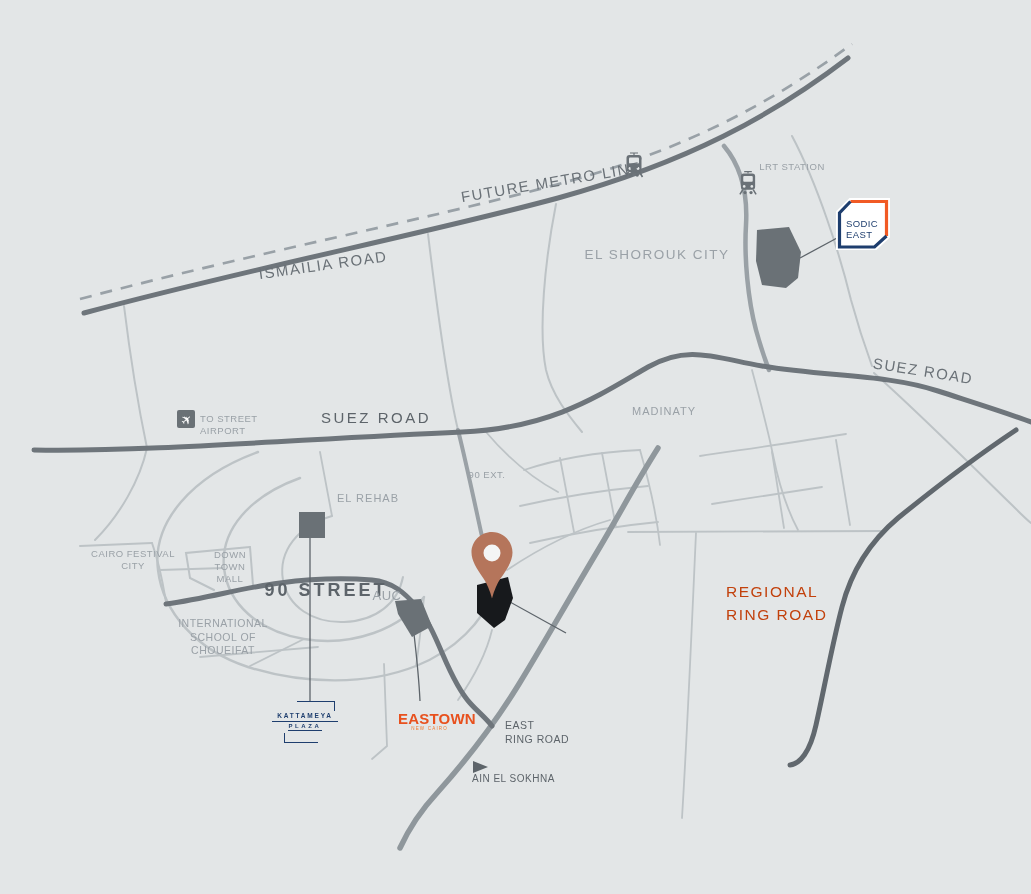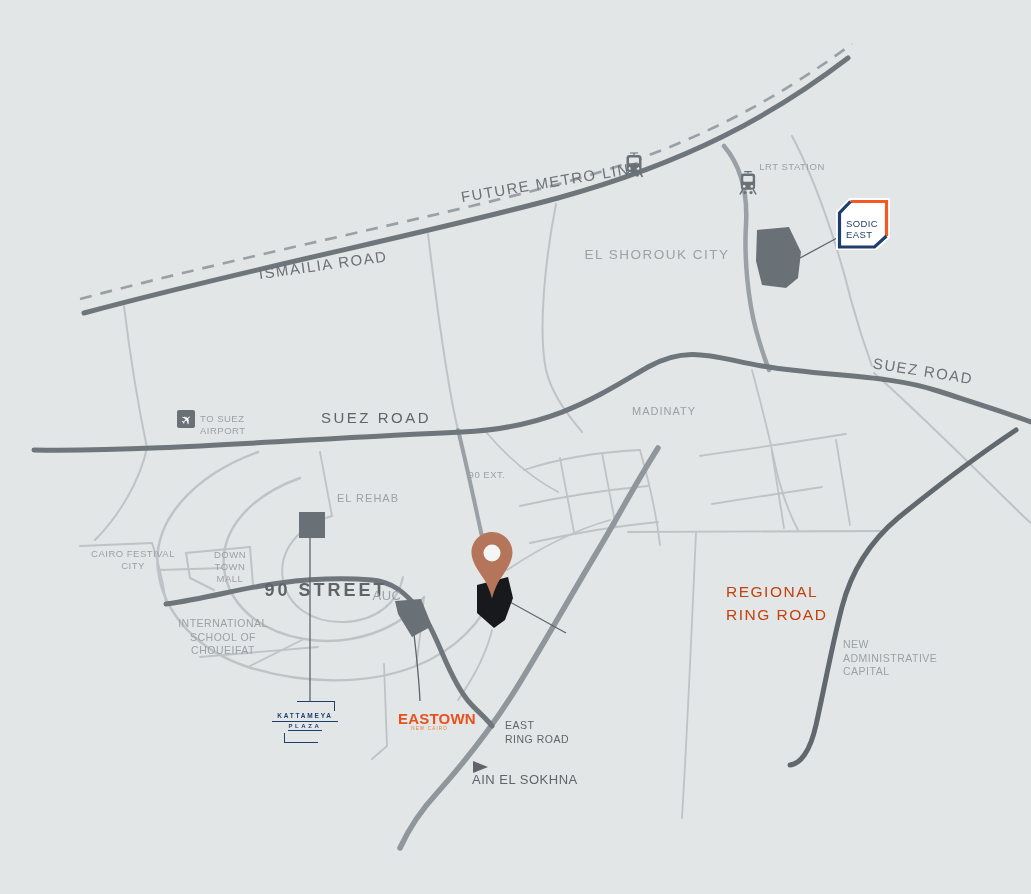--- a/index.html
+++ b/index.html
@@ -156,21 +156,21 @@
 <div class="lbl" style="left:756px;top:167px;font-size:9.5px;letter-spacing:.5px;margin-left:36px;">LRT STATION</div>
 
 <div class="lbl" style="left:657px;top:255px;font-size:13.5px;letter-spacing:1.5px;">EL SHOROUK CITY</div>
 
 <div class="lbl road-big" style="left:376px;top:418px;font-size:15px;letter-spacing:2.5px;">SUEZ ROAD</div>
 
 <div class="lbl road-med" style="left:923px;top:371px;font-size:15px;letter-spacing:1.5px;transform:translate(-50%,-50%) rotate(9deg);">SUEZ ROAD</div>
 
 <div class="lbl" style="left:664px;top:411px;font-size:11px;">MADINATY</div>
 
-<div class="lbl-left" style="left:200px;top:413px;font-size:9.5px;letter-spacing:.5px;">TO SUEZ
+<div class="lbl-left" style="left:200px;top:413px;font-size:9.5px;letter-spacing:.5px;">TO STREET
 AIRPORT</div>
 
 <div class="lbl" style="left:368px;top:498px;font-size:11px;">EL REHAB</div>
 
 <div class="lbl" style="left:487px;top:475px;font-size:9.5px;letter-spacing:.5px;">90 EXT.</div>
 
 <div class="lbl" style="left:133px;top:560px;font-size:9.5px;letter-spacing:.5px;line-height:1.25;">CAIRO FESTIVAL
 CITY</div>
 
 <div class="lbl" style="left:230px;top:567px;font-size:9.5px;letter-spacing:.5px;line-height:1.25;">DOWN
@@ -181,28 +181,25 @@
 
 <div class="lbl" style="left:387px;top:568px;font-size:13px;letter-spacing:.5px;margin-top:28px;">AUC</div>
 
 <div class="lbl" style="left:223px;top:637px;font-size:10.5px;letter-spacing:.5px;line-height:1.3;">INTERNATIONAL
 SCHOOL OF
 CHOUEIFAT</div>
 
 <div class="lbl-left road-med" style="left:726px;top:580px;font-size:15.5px;letter-spacing:1.5px;line-height:1.5;font-weight:500;color:#c2410c;">REGIONAL
 RING ROAD</div>
 
-<div class="lbl-left" style="left:843px;top:638px;font-size:10.5px;letter-spacing:.5px;">NEW
-ADMINISTRATIVE
-CAPITAL</div>
 
 <div class="lbl-left road-big" style="left:505px;top:719px;font-size:10.5px;letter-spacing:.5px;font-weight:400;color:#5d646a;">EAST
 RING ROAD</div>
 
-<div class="lbl-left" style="left:472px;top:772px;font-size:13px;letter-spacing:.5px;color:#5d646a;">AIN EL SOKHNA</div>
+<div class="lbl-left" style="left:472px;top:772px;font-size:10px;letter-spacing:.5px;color:#5d646a;">AIN EL SOKHNA</div>
 
 <div class="sodic">
   <svg width="54" height="52" viewBox="0 0 54 52">
     <path d="M 15 2 H 52 V 38 L 39 50 H 2 V 15 Z" fill="#ffffff" stroke="#ffffff" stroke-width="5" stroke-linejoin="round"></path>
     <path d="M 14.5 3.5 H 50.5 V 38" fill="none" stroke="#f15a24" stroke-width="3.2"></path>
     <path d="M 50.5 38 L 38.5 49 H 3.5 V 15 L 14.5 3.5" fill="none" stroke="#1e3e6e" stroke-width="3.2"></path>
   </svg>
   <div class="sodic-text">SODIC
 EAST</div>
 </div>

